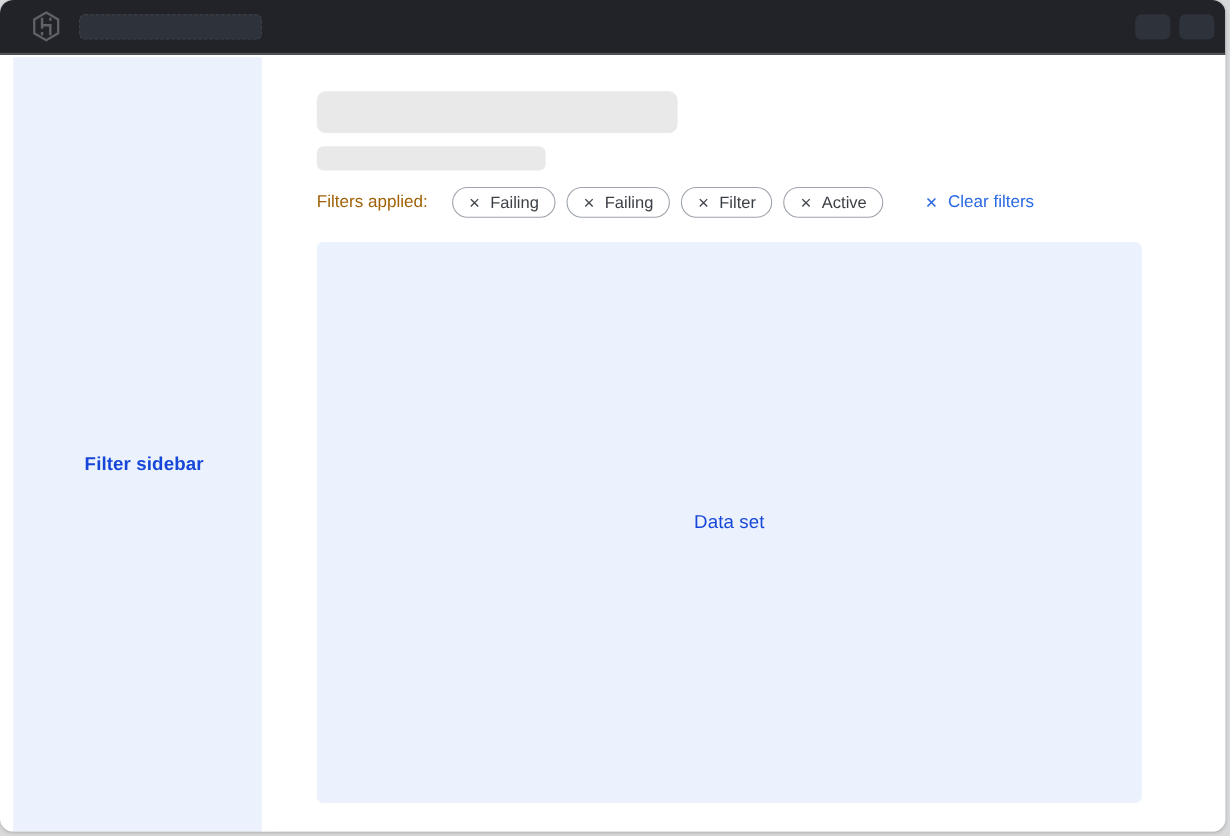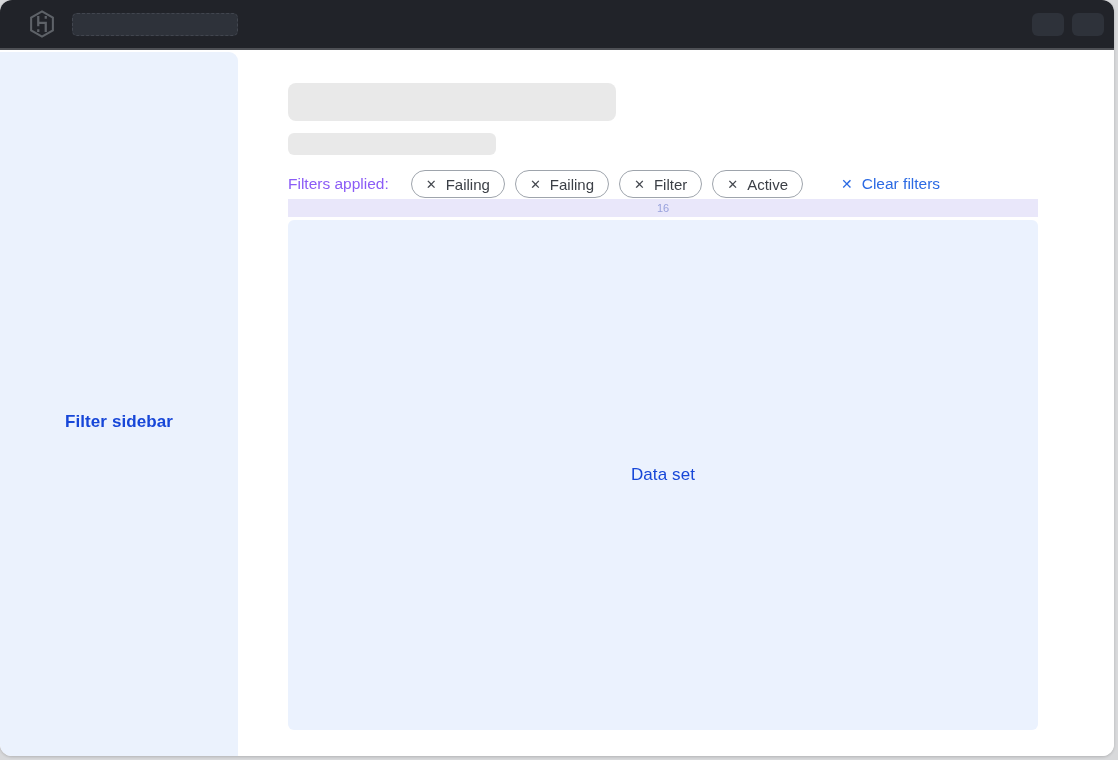--- a/index.html
+++ b/index.html
@@ -52,21 +52,21 @@
   .nav-box {
     width: 32px;
     height: 23px;
     background: #2e323a;
     border-radius: 6px;
   }
   .nav-box + .nav-box { margin-left: 8px; }
   
   .sidebar {
     position: absolute;
-    left: 0; top: 52px; bottom: 0;
+    left: 12px; top: 52px; bottom: 0;
     width: 238px;
     background: #ebf2fd;
     border-top-right-radius: 9px;
   }
   .sidebar-label {
     position: absolute;
     top: 360px;
     left: 0; right: 0;
     text-align: center;
     font-size: 17px;
@@ -97,21 +97,21 @@
   .filters-row {
     position: absolute;
     left: 50px; top: 118px;
     height: 28px;
     display: flex;
     align-items: center;
     white-space: nowrap;
   }
   .filters-label {
     font-size: 15.5px;
-    color: #8b5cf6;
+    color: #a16207;
     margin-right: 22px;
   }
   .pill {
     display: inline-flex;
     align-items: center;
     gap: 9px;
     height: 28px;
     padding: 0 14px;
     margin-right: 10px;
     border: 1px solid #9ea4ac;
@@ -220,22 +220,19 @@
         <span class="x">✕</span>
         <span>Active</span>
       </button>
 
       <button class="clear-btn">
         <span class="x">✕</span>
         <span>Clear filters</span>
       </button>
     </div>
 
-    <div class="count-strip">
-      <span>16</span>
-    </div>
 
     <div class="dataset">
       <span class="dataset-label">Data set</span>
     </div>
 
   </div>
 </div>
 
 </body></html>

